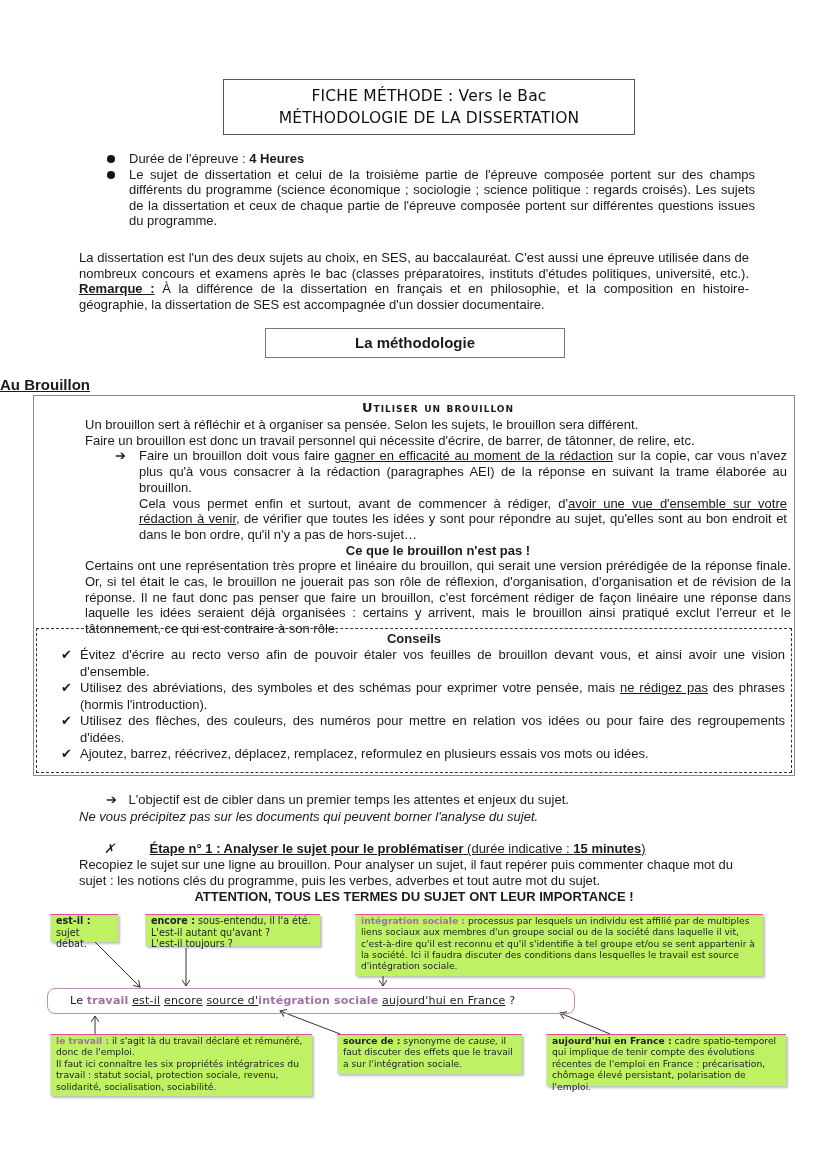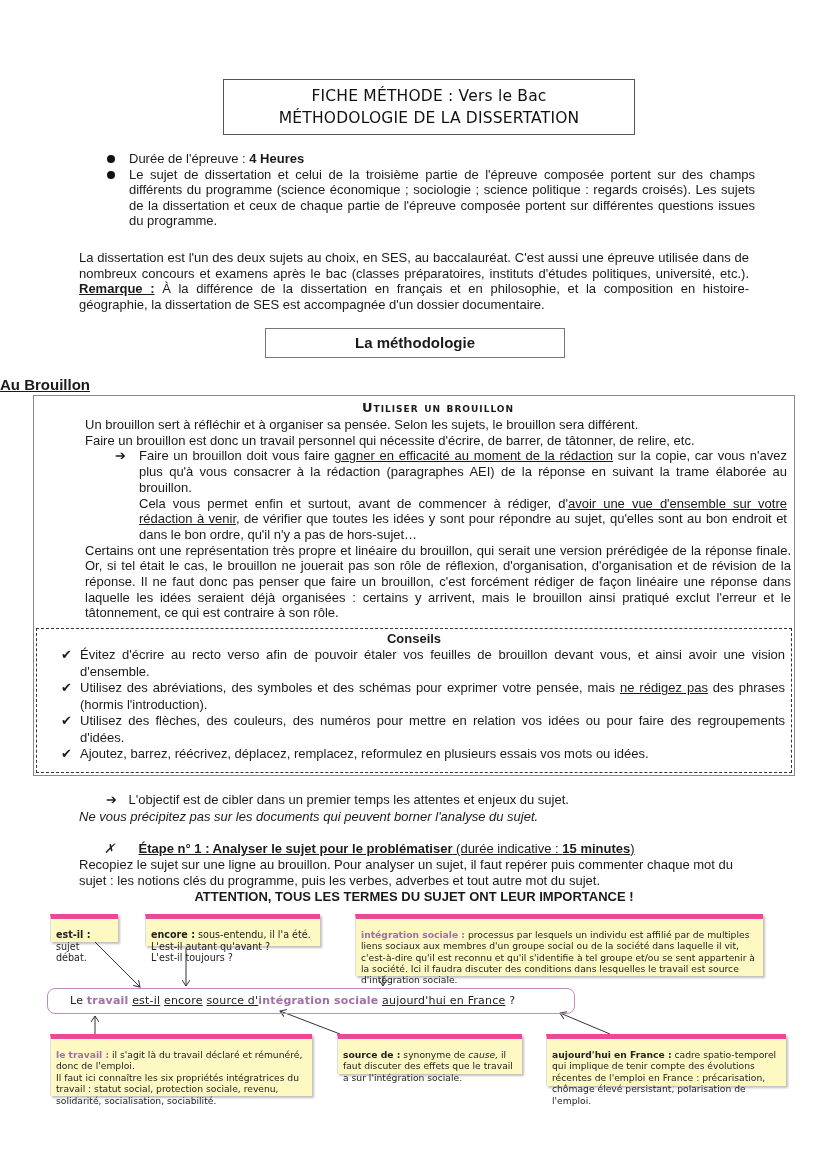--- a/index.html
+++ b/index.html
@@ -34,22 +34,22 @@
   .arrow-glyph { position:absolute; left:30px; top:0; }
 
   #conseils-box { left:36px; top:628px; width:756px; height:145px; border:1.6px dashed #333; box-sizing:border-box; }
   .chk-item { position:relative; padding-left:43px; padding-right:6px; text-align:justify; line-height:16.5px; }
   .chk-glyph { position:absolute; left:24px; top:0; font-size:13px; }
 
   .italic { font-style:italic; }
 
   
   .dg { font-family:"DejaVu Sans", sans-serif; font-size:9.6px; line-height:11.6px; color:#222; }
-  .card { position:absolute; background:#fef9c3; box-shadow:2px 2px 2px rgba(0,0,0,0.25);
-          border-left:1px solid #ddd; border-top:5px solid #ec4899; padding:10px 5px; box-sizing:border-box; }
+  .card { position:absolute; background:#bef264; box-shadow:2px 2px 2px rgba(0,0,0,0.25);
+          border-left:1px solid #ddd; border-top:1px solid #ec4899; padding:0 5px; box-sizing:border-box; }
   .purple { color:#a06fa6; }
   #sentence-box { left:47px; top:988px; width:528px; height:26px; border:1.5px solid #c08cbc; border-radius:8px;
                   box-sizing:border-box; font-family:"DejaVu Sans", sans-serif; font-size:11px; line-height:23px;
                   padding-left:22px; color:#222; letter-spacing:0.2px; }
   #sentence-box .w { text-decoration:underline; }
   #sentence-box .p { color:#a06fa6; font-weight:bold; }
   svg.lines { position:absolute; left:0; top:0; }
 </style>
 </head>
 <body>
@@ -81,20 +81,21 @@
 <div id="brouillon-box" class="abs">
   <div class="bx-text" style="padding:3px 3px 0 3px;">
     <div class="smallcaps" style="text-align:center; line-height:18px;">Utiliser un brouillon</div>
     <div>Un brouillon sert à réfléchir et à organiser sa pensée. Selon les sujets, le brouillon sera différent.</div>
     <div>Faire un brouillon est donc un travail personnel qui nécessite d'écrire, de barrer, de tâtonner, de relire, etc.</div>
     <div class="arrow-item">
       <span class="arrow-glyph">➔</span>
       <div><span>Faire un brouillon doit vous faire </span><span class="u">gagner en efficacité au moment de la rédaction</span><span> sur la copie, car vous n'avez plus qu'à vous consacrer à la rédaction (paragraphes AEI) de la réponse en suivant la trame élaborée au brouillon.</span></div>
       <div><span>Cela vous permet enfin et surtout, avant de commencer à rédiger, d'</span><span class="u">avoir une vue d'ensemble sur votre rédaction à venir</span><span>, de vérifier que toutes les idées y sont pour répondre au sujet, qu'elles sont au bon endroit et dans le bon ordre, qu'il n'y a pas de hors-sujet…</span></div>
     </div>
+    <div style="text-align:center; font-weight:bold;">Ce que le brouillon n'est pas !</div>
     <div style="text-align:justify;">Certains ont une représentation très propre et linéaire du brouillon, qui serait une version prérédigée de la réponse finale. Or, si tel était le cas, le brouillon ne jouerait pas son rôle de réflexion, d'organisation, d'organisation et de révision de la réponse. Il ne faut donc pas penser que faire un brouillon, c'est forcément rédiger de façon linéaire une réponse dans laquelle les idées seraient déjà organisées : certains y arrivent, mais le brouillon ainsi pratiqué exclut l'erreur et le tâtonnement, ce qui est contraire à son rôle.</div>
   </div>
 </div>
 
 <div id="conseils-box" class="abs">
   <div style="text-align:center; font-weight:bold; line-height:17px; padding-top:1px;">Conseils</div>
   <div class="chk-item">
     <span class="chk-glyph">✔</span>
     <span>Évitez d'écrire au recto verso afin de pouvoir étaler vos feuilles de brouillon devant vous, et ainsi avoir une vision d'ensemble.</span>
   </div>
@@ -113,21 +114,21 @@
 </div>
 
 <div class="abs" style="left:106px; top:792px; line-height:16px;">
   <span>➔</span>
   <span style="margin-left:8px;">L'objectif est de cibler dans un premier temps les attentes et enjeux du sujet.</span>
 </div>
 <div class="abs italic" style="left:79px; top:809px; line-height:16px;">Ne vous précipitez pas sur les documents qui peuvent borner l'analyse du sujet.</div>
 
 <div class="abs" style="left:104px; top:841px; line-height:16px;">
   <span class="italic">✗</span>
-  <b class="u" style="margin-left:20px;">Étape n° 1 : Analyser le sujet pour le problématiser</b><span class="u"> (durée indicative : </span><b class="u">15 minutes</b><span class="u">)</span>
+  <b class="u" style="margin-left:31px;">Étape n° 1 : Analyser le sujet pour le problématiser</b><span class="u"> (durée indicative : </span><b class="u">15 minutes</b><span class="u">)</span>
 </div>
 <div class="abs" style="left:79px; top:857px; width:672px; line-height:16px;">Recopiez le sujet sur une ligne au brouillon. Pour analyser un sujet, il faut repérer puis commenter chaque mot du sujet : les notions clés du programme, puis les verbes, adverbes et tout autre mot du sujet.</div>
 <div class="abs" style="left:0; width:828px; top:889px; text-align:center; font-weight:bold; line-height:16px;">ATTENTION, TOUS LES TERMES DU SUJET ONT LEUR IMPORTANCE !</div>
 
 <svg class="lines" width="828" height="1171">
   <defs>
     <marker id="ah" markerWidth="8" markerHeight="8" refX="6" refY="4" orient="auto" markerUnits="userSpaceOnUse">
       <path d="M0,0 L6,4 L0,8" fill="none" stroke="#333" stroke-width="1"></path>
     </marker>
   </defs>

